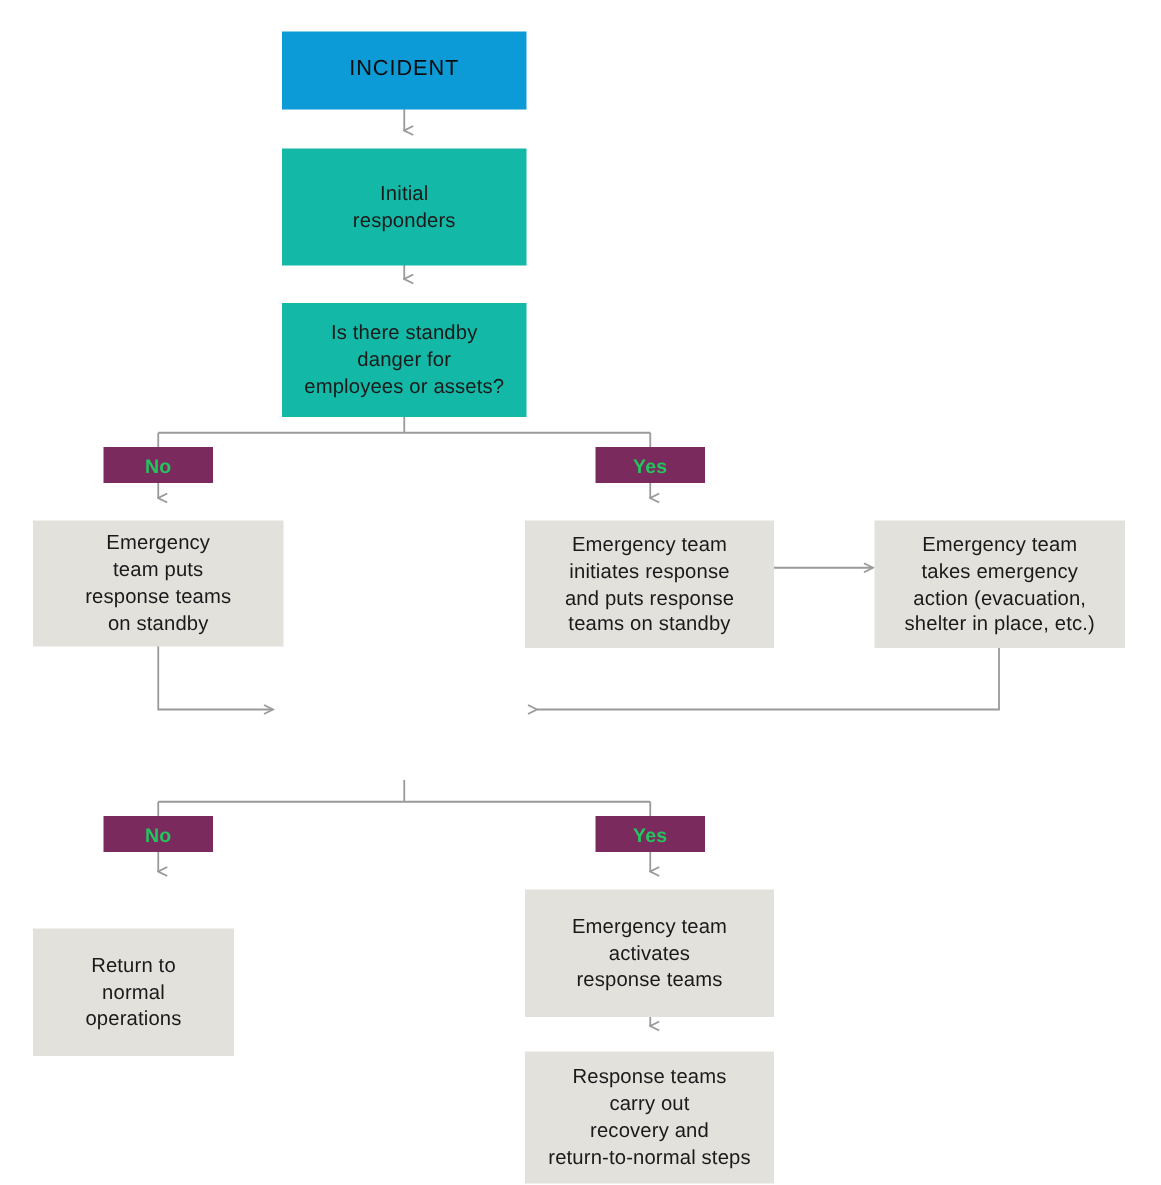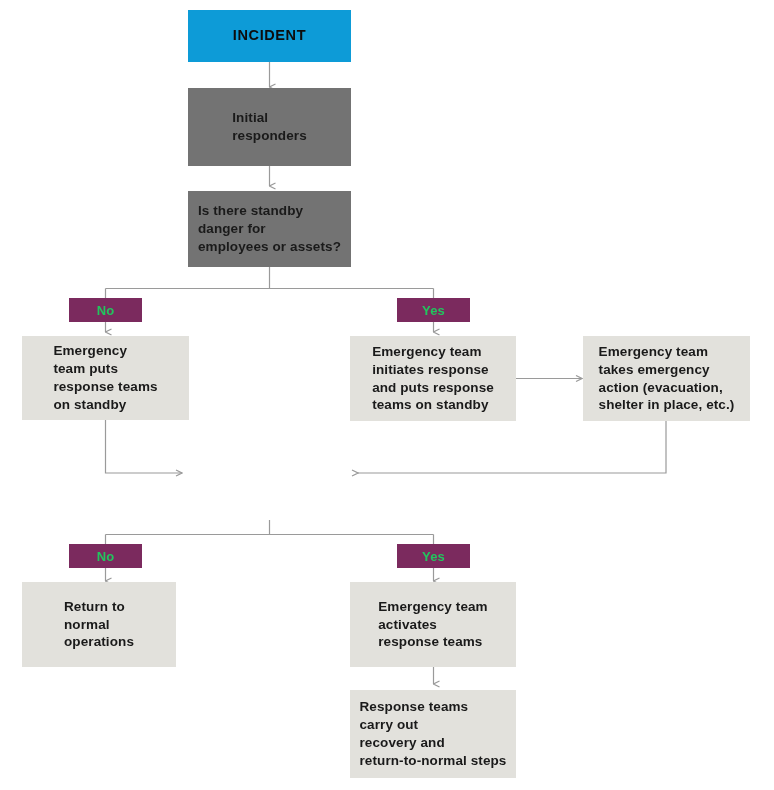--- a/index.html
+++ b/index.html
@@ -20,35 +20,36 @@
     top: 0;
     width: 774px;
     height: 790px;
   }
   .node {
     position: absolute;
     box-sizing: border-box;
     display: flex;
     align-items: center;
     justify-content: center;
-    text-align: left;
+    text-align: center;
     color: #1a1a1a;
-    font-weight: bold;
+    font-weight: normal;
     line-height: 1.32;
     letter-spacing: 0.1px;
     white-space: pre-line;
+    margin-top: 11px;
   }
   .node-incident {
     background: #0D9BD7;
     color: #0d0d0d;
     font-size: 14.5px;
     letter-spacing: 0.6px;
   }
   .node-decision {
-    background: #737373;
+    background: #14b8a6;
     font-size: 13.5px;
   }
   .node-process {
     background: #E2E1DC;
     font-size: 13.5px;
   }
   .label-chip {
     position: absolute;
     box-sizing: border-box;
     background: #7B2A5E;
@@ -147,21 +148,21 @@
   <div class="node node-process" style="left:583px; top:336px; width:167px; height:85px;">Emergency team
 takes emergency
 action (evacuation,
 shelter in place, etc.)</div>
 
 
   <div class="label-chip" style="left:69px; top:544px; width:73px; height:24px;">No</div>
 
   <div class="label-chip" style="left:397px; top:544px; width:73px; height:24px;">Yes</div>
 
-  <div class="node node-process" style="left:22px; top:582px; width:154px; height:85px;">Return to
+  <div class="node node-process" style="left:22px; top:608px; width:134px; height:85px;">Return to
 normal
 operations</div>
 
   <div class="node node-process" style="left:350px; top:582px; width:166px; height:85px;">Emergency team
 activates
 response teams</div>
 
   <div class="node node-process" style="left:350px; top:690px; width:166px; height:88px;">Response teams
 carry out
 recovery and

